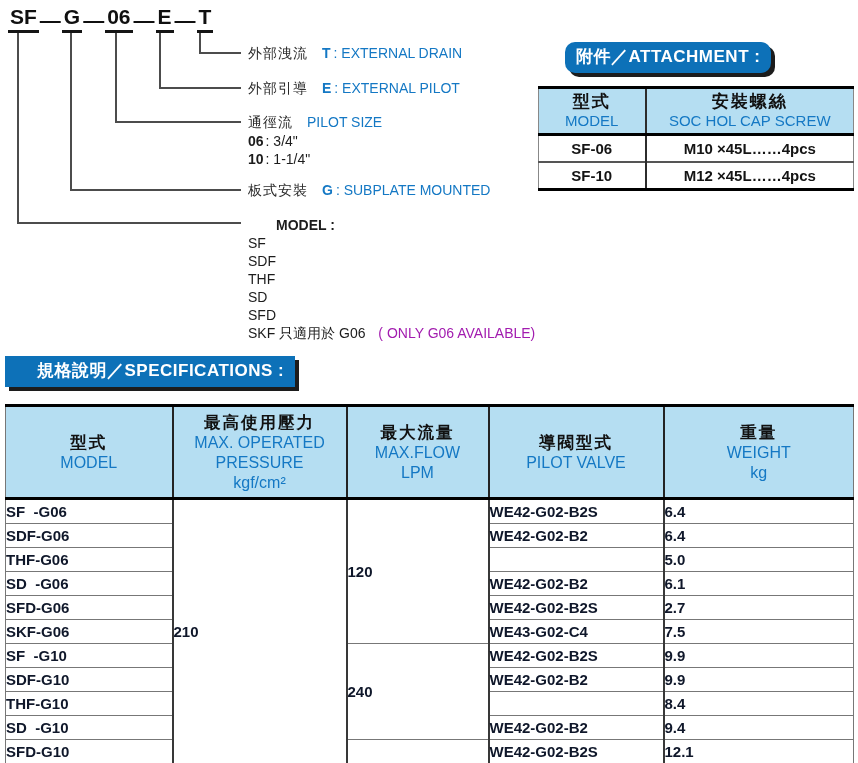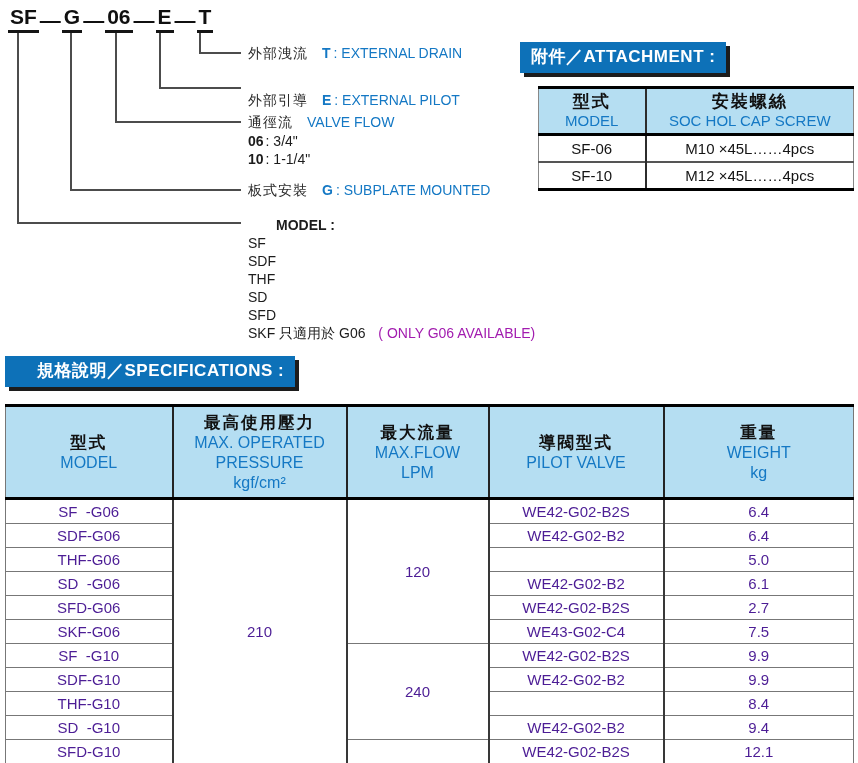--- a/index.html
+++ b/index.html
@@ -30,33 +30,33 @@
   
   table{border-collapse:collapse;}
   .attach{position:absolute;left:538px;top:86px;width:315px;table-layout:fixed;
           border-top:3px solid #000;border-bottom:3px solid #000;
           border-left:1px solid #888;border-right:1px solid #888;}
   .attach th{background:#b5def2;border-bottom:3px solid #000;padding:3px 0 4px;
              border-left:2px solid #2c2c2c;}
   .attach th:first-child{border-left:none;}
   .attach th .zh{font-size:17px;font-weight:bold;color:#111;line-height:20px;letter-spacing:2px;}
   .attach th .en{font-size:15px;font-weight:normal;color:#1478c4;line-height:17px;}
-  .attach td{height:23px;text-align:center;font-weight:normal;font-size:15px;color:#141414;
+  .attach td{height:23px;text-align:center;font-weight:bold;font-size:15px;color:#141414;
              border-top:2px solid #555;border-left:2px solid #2c2c2c;}
   .attach td:first-child{border-left:none;}
   
   .spec{position:absolute;left:5px;top:404px;width:848px;table-layout:fixed;
         border-top:3px solid #000;border-bottom:3px solid #000;
         border-left:1px solid #777;border-right:1px solid #777;}
   .spec th{background:#b5def2;border-bottom:3px solid #000;border-left:2px solid #232323;
            height:88px;vertical-align:middle;padding:1px 0;}
   .spec th:first-child{border-left:none;}
   .spec th .zh{font-size:16.5px;font-weight:bold;color:#111;line-height:21px;letter-spacing:2px;}
   .spec th .en{font-size:16px;font-weight:normal;color:#1478c4;line-height:20px;white-space:pre-line;}
-  .spec td{height:23px;text-align:center;font-weight:normal;font-size:15px;color:#4c1d95;
+  .spec td{height:23px;text-align:left;font-weight:bold;font-size:15px;color:#0f172a;
            border-top:1px solid #777;border-left:2px solid #383838;padding:0;}
   .spec td:first-child{border-left:none;}
   .cell-model{white-space:pre;}
 </style>
 </head>
 <body>
 
 <div>
   <div class="code">
     <span class="seg">SF</span>
@@ -77,25 +77,25 @@
   <div class="vl" style="left:115px;top:33px;height:90px;"></div>
   <div class="hl" style="left:115px;top:121px;width:126px;"></div>
   <div class="vl" style="left:70px;top:33px;height:158px;"></div>
   <div class="hl" style="left:70px;top:189px;width:171px;"></div>
   <div class="vl" style="left:17px;top:33px;height:191px;"></div>
   <div class="hl" style="left:17px;top:222px;width:224px;"></div>
 
   <div class="legend-row" style="top:45px;">
     <span class="zh">外部洩流</span><span class="bcode">T</span><span class="ben">: EXTERNAL DRAIN</span>
   </div>
-  <div class="legend-row" style="top:92px;text-align:center;">
+  <div class="legend-row" style="top:80px;text-align:center;">
     <span class="zh">外部引導</span><span class="bcode">E</span><span class="ben">: EXTERNAL PILOT</span>
   </div>
   <div class="legend-row" style="top:114px;">
-    <span class="zh">通徑流</span><span class="ben-plain">VALVE FLOW</span>
+    <span class="zh">通徑流</span><span class="ben-plain">PILOT SIZE</span>
   </div>
   <div class="opt" style="top:133px;">
     <b>06</b><span>: 3/4"</span>
   </div>
   <div class="opt" style="top:151px;">
     <b>10</b><span>: 1-1/4"</span>
   </div>
   <div class="legend-row" style="top:182px;">
     <span class="zh">板式安裝</span><span class="bcode">G</span><span class="ben">: SUBPLATE MOUNTED</span>
   </div>
@@ -108,21 +108,21 @@
         <div>SD</div>
         <div>SFD</div>
       </div>
     <div>
       <span>SKF 只適用於 G06</span>
       <span style="color:#a21caf;margin-left:9px;">( ONLY G06 AVAILABLE)</span>
     </div>
   </div>
 </div>
 
-<div class="bar" style="left:520px;top:42px;">
+<div class="bar" style="left:565px;top:42px;border-radius:10px;">
   <span>附件／ATTACHMENT :</span>
 </div>
 <table class="attach">
   <colgroup>
       <col style="width:107px;">
       <col style="width:208px;">
     </colgroup>
   <thead>
     <tr>
       <th>

